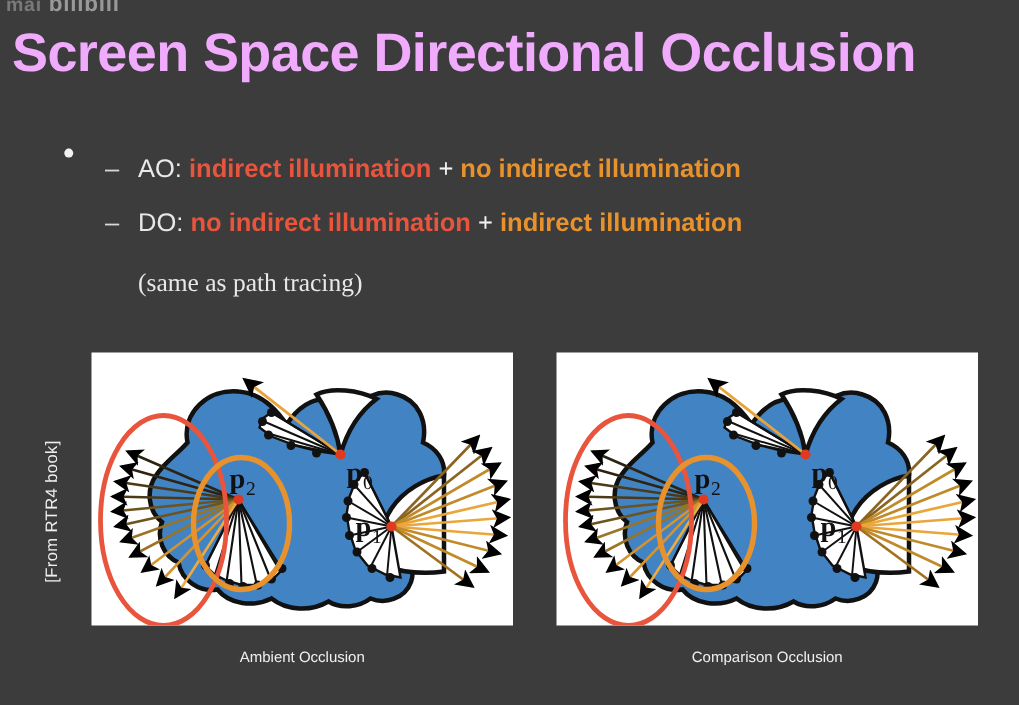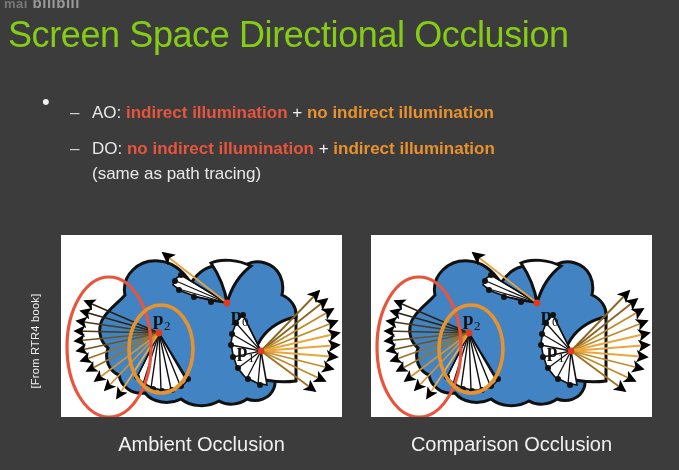--- a/index.html
+++ b/index.html
@@ -37,24 +37,25 @@
     font-size: 15px;
     font-weight: bold;
   }
 
   
   #title {
     position: absolute;
     left: 8px;
     top: 14px;
     font-size: 36px;
-    color: #84cc16;
+    color: #f0abfc;
     letter-spacing: -0.4px;
     white-space: nowrap;
     line-height: 42px;
+    font-weight: bold;
   }
 
   
   #bullets {
     position: absolute;
     left: 40px;
     top: 88px;
     width: 610px;
   }
   .b1 {
@@ -84,21 +85,22 @@
     position: absolute;
     left: 30px;
     top: 0;
     color: #d8d8d8;
   }
   .sub-line {
     font-size: 17px;
     color: #e8e8e8;
     line-height: 22px;
     padding-left: 52px;
-    margin-top: 3px;
+    margin-top: 18px;
+    font-family: Liberation Serif, serif;
   }
   .red  { color: #e8553c; font-weight: bold; }
   .org  { color: #e8922e; font-weight: bold; }
   .plus { color: #f2f2f2; font-weight: normal; }
 
   
   #side-label {
     position: absolute;
     left: -30px;
     top: 335px;
@@ -122,21 +124,21 @@
   }
   #panel-left  { left: 61px; }
   #panel-right { left: 371px; }
   .panel svg { display: block; width: 281px; height: 182px; }
 
   .cap {
     position: absolute;
     top: 433px;
     width: 281px;
     text-align: center;
-    font-size: 20px;
+    font-size: 10px;
     color: #f0f0f0;
   }
   #cap-left  { left: 61px; }
   #cap-right { left: 371px; }
 </style>
 </head>
 <body>
 
 <div id="watermark">
   <span class="wm-txt">mai</span>

